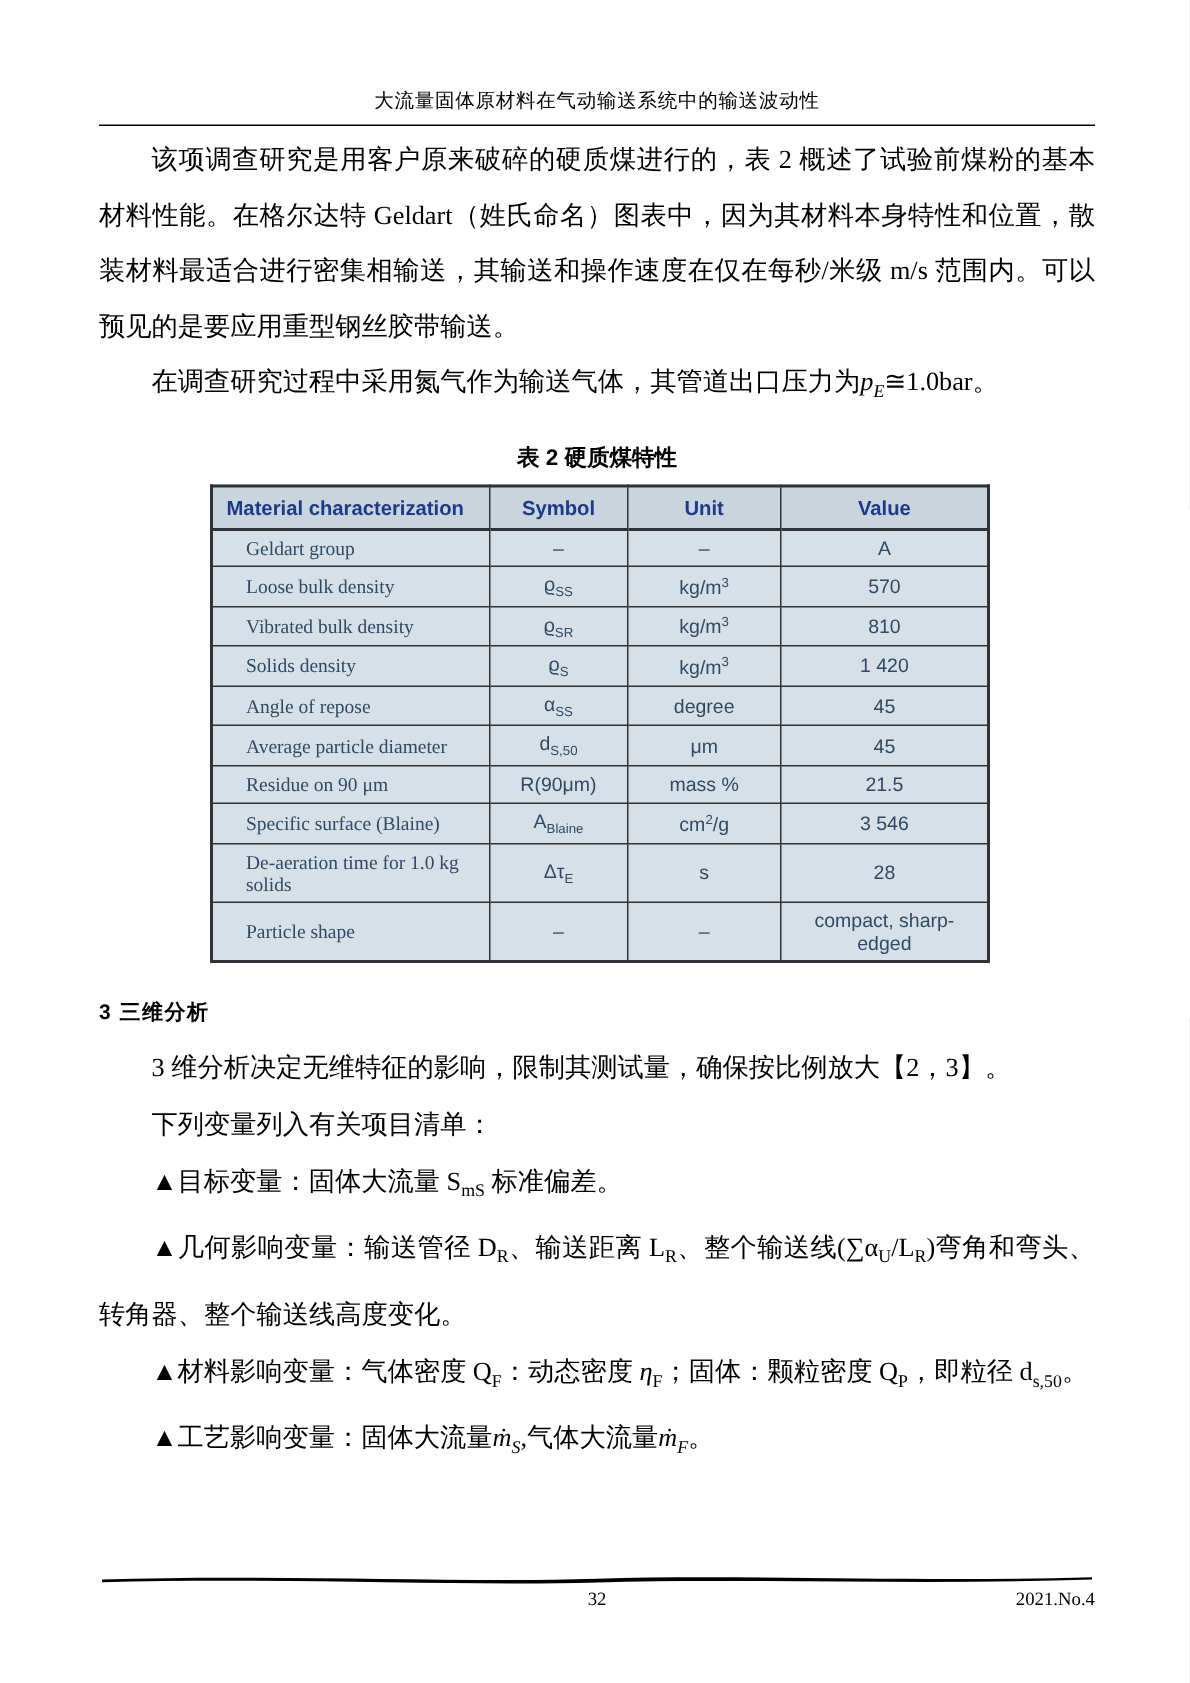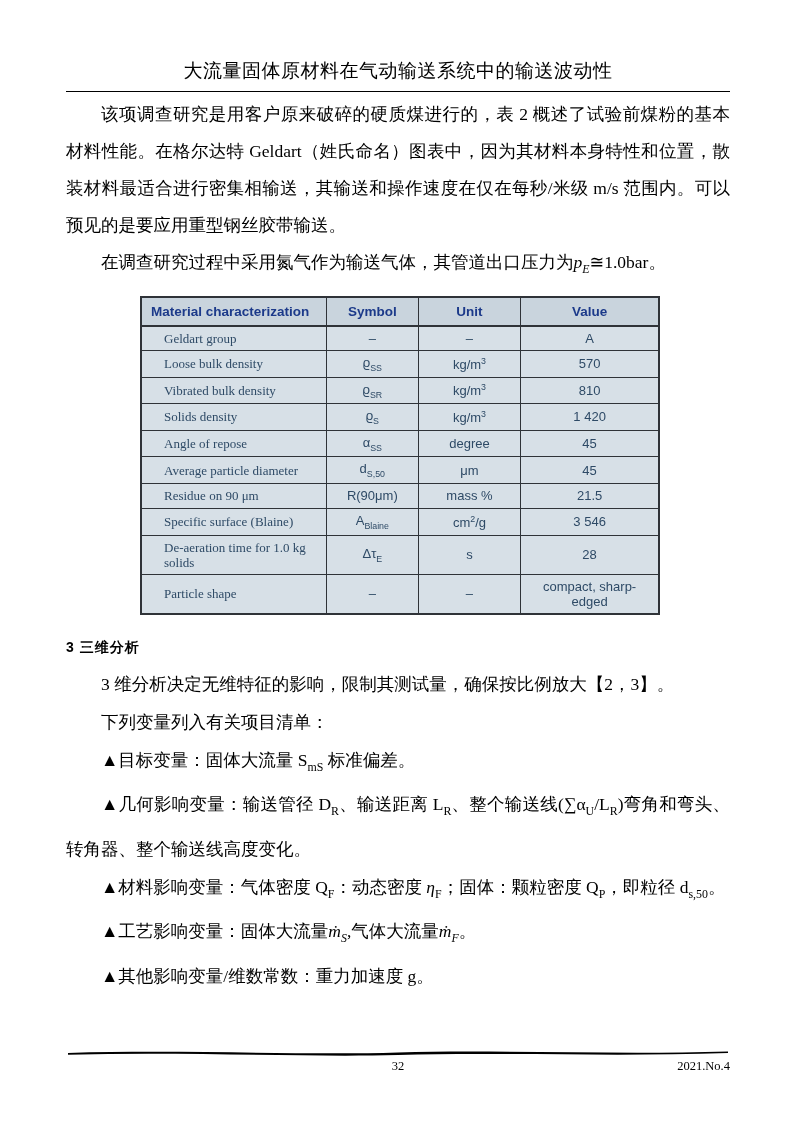--- a/index.html
+++ b/index.html
@@ -19,21 +19,21 @@
     margin:0 auto;
     background:var(--page_bg);
     color:var(--text_color);
     font-family:"Liberation Serif","DejaVu Serif",serif;
     overflow:hidden;
   }
   .content{padding:0 63px 0 66px;}
   .running-title{
     padding-top:58px;
     text-align:center;
-    font-size:19px;
+    font-size:13px;
     letter-spacing:.5px;
   }
   .header-rule{
     margin-top:7px;
     border-top:1.6px solid #000;
   }
   p.body{
     font-size:17.5px;
     line-height:37px;
     text-align:justify;
@@ -120,20 +120,21 @@
 <div class="page">
   <div class="content">
 
     <div class="running-title">大流量固体原材料在气动输送系统中的输送波动性</div>
     <div class="header-rule"></div>
 
     <p class="body p1">该项调查研究是用客户原来破碎的硬质煤进行的，表 2 概述了试验前煤粉的基本材料性能。在格尔达特 Geldart（姓氏命名）图表中，因为其材料本身特性和位置，散装材料最适合进行密集相输送，其输送和操作速度在仅在每秒/米级 m/s 范围内。可以预见的是要应用重型钢丝胶带输送。</p>
 
     <p class="body p2">在调查研究过程中采用氮气作为输送气体，其管道出口压力为<span style="font-style: italic;">p</span><sub style="font-style: italic;">E</sub>≅1.0bar。</p>
 
+    <div class="table-caption">表 2 硬质煤特性</div>
 
     <div class="tbl-wrap">
       <table class="mat">
         <colgroup>
           <col style="width:186px">
             <col style="width:92px">
             <col style="width:103px">
             <col style="width:139px">
         </colgroup>
         <thead>
@@ -211,21 +212,20 @@
 
     <h2 class="sec">3 三维分析</h2>
 
     <p class="list after-heading">3 维分析决定无维特征的影响，限制其测试量，确保按比例放大【2，3】。</p>
     <p class="list">下列变量列入有关项目清单：</p>
 
     <p class="list">▲目标变量：固体大流量 S<sub>mS</sub> 标准偏差。</p>
     <p class="list">▲几何影响变量：输送管径 D<sub>R</sub>、输送距离 L<sub>R</sub>、整个输送线(∑α<sub>U</sub>/L<sub>R</sub>)弯角和弯头、转角器、整个输送线高度变化。</p>
     <p class="list">▲材料影响变量：气体密度 Q<sub>F</sub>：动态密度 <span style="font-style: italic;">η</span><sub>F</sub>；固体：颗粒密度 Q<sub>P</sub>，即粒径 d<sub>s,50</sub>。</p>
     <p class="list">▲工艺影响变量：固体大流量<span style="font-style: italic;">ṁ</span><sub style="font-style: italic;">S</sub>,气体大流量<span style="font-style: italic;">ṁ</span><sub style="font-style: italic;">F</sub>。</p>
-    <p class="list">▲其他影响变量/维数常数：重力加速度 g。</p>
 
   </div>
 
   <div class="footer">
     <svg class="footer-line" viewBox="0 0 664 9" preserveAspectRatio="none">
       <path d="M2,5 C120,1.5 240,7.5 332,4.5 C430,1.5 545,7 662,3.5 L662,5 C545,9 430,4 332,7 C240,9.5 120,3.5 2,6.8 Z" fill="#000"></path>
     </svg>
     <div class="footer-row">
       <span class="page-number">32</span>
       <span class="issue">2021.No.4</span>

